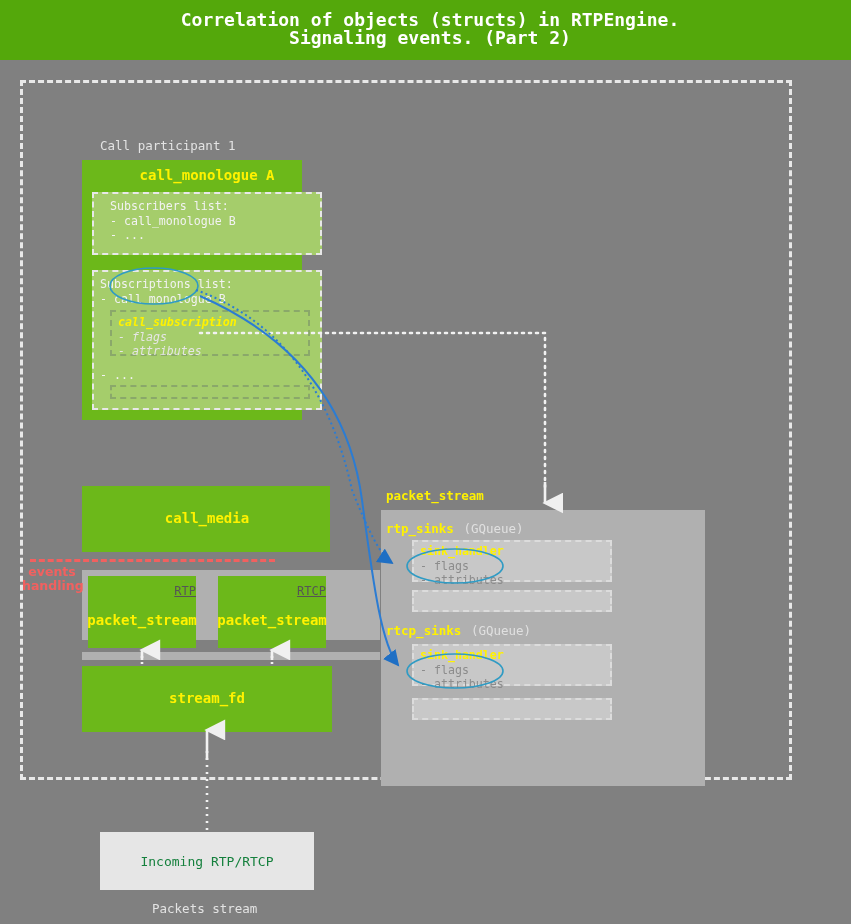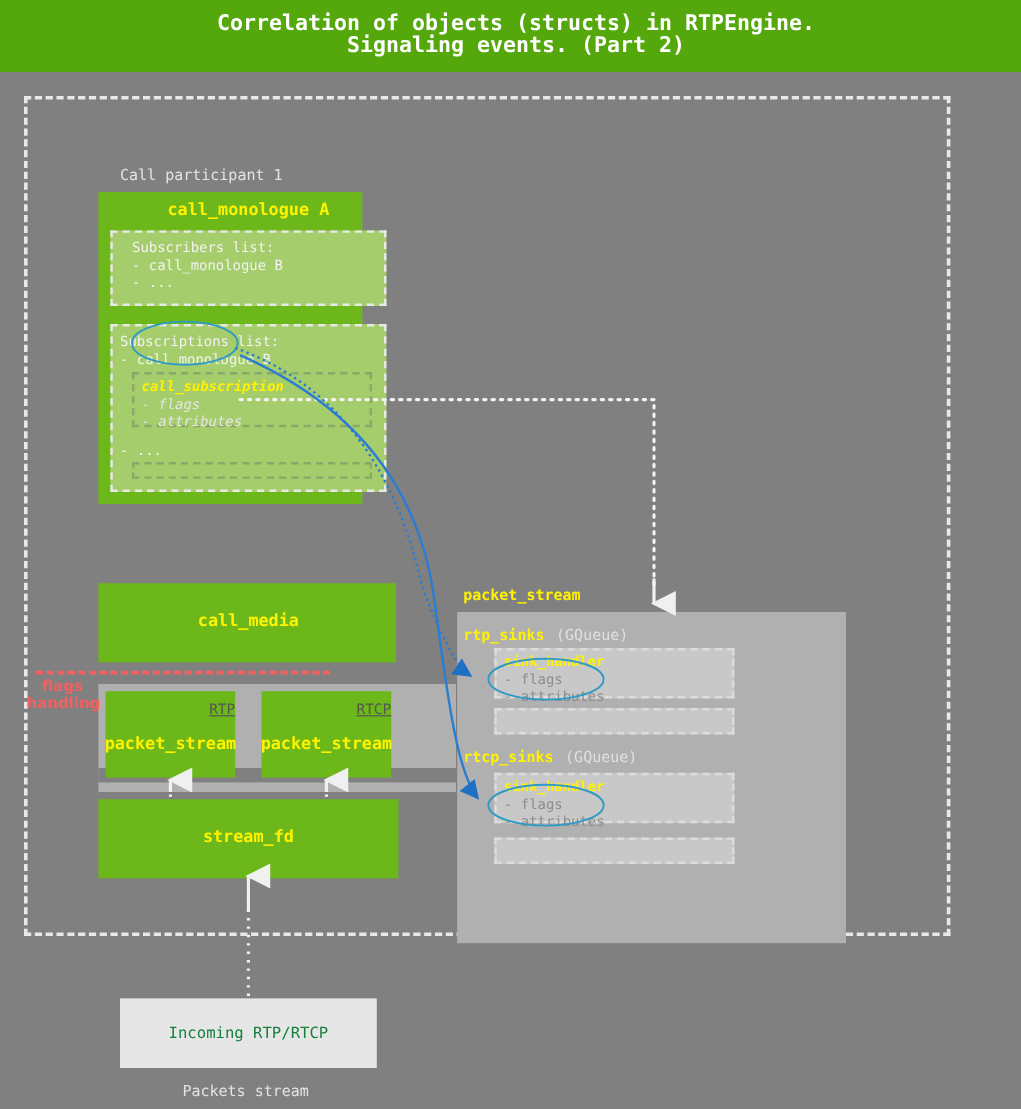--- a/index.html
+++ b/index.html
@@ -128,21 +128,21 @@
 
   <div class="abs greypanel" style="left:82px;top:510px;width:298px;height:90px;"></div>
   <div class="abs" style="left:82px;top:580px;width:298px;height:12px;background:#808080;"></div>
 
   <div class="abs greenbox" style="left:82px;top:426px;width:248px;height:66px;">
     <div class="green-title abs" style="left:0;top:24px;width:250px;">call_media</div>
   </div>
 
   <div class="abs" style="left:30px;top:499px;width:245px;height:0;border-top:3px dashed #f2605f;"></div>
   <div class="abs media-lbl" style="left:22px;top:505px;width:60px;text-align:center;">
-    <div>flags</div>
+    <div>events</div>
     <div>handling</div>
   </div>
 
   <div class="abs greenbox" style="left:88px;top:516px;width:108px;height:72px;">
     <div class="rtp-sub abs" style="left:0;top:8px;width:108px;">RTP</div>
     <div class="green-title abs" style="left:-12px;top:36px;width:132px;">packet_stream</div>
   </div>
 
   <div class="abs greenbox" style="left:218px;top:516px;width:108px;height:72px;">
     <div class="rtp-sub abs" style="left:0;top:8px;width:108px;">RTCP</div>

